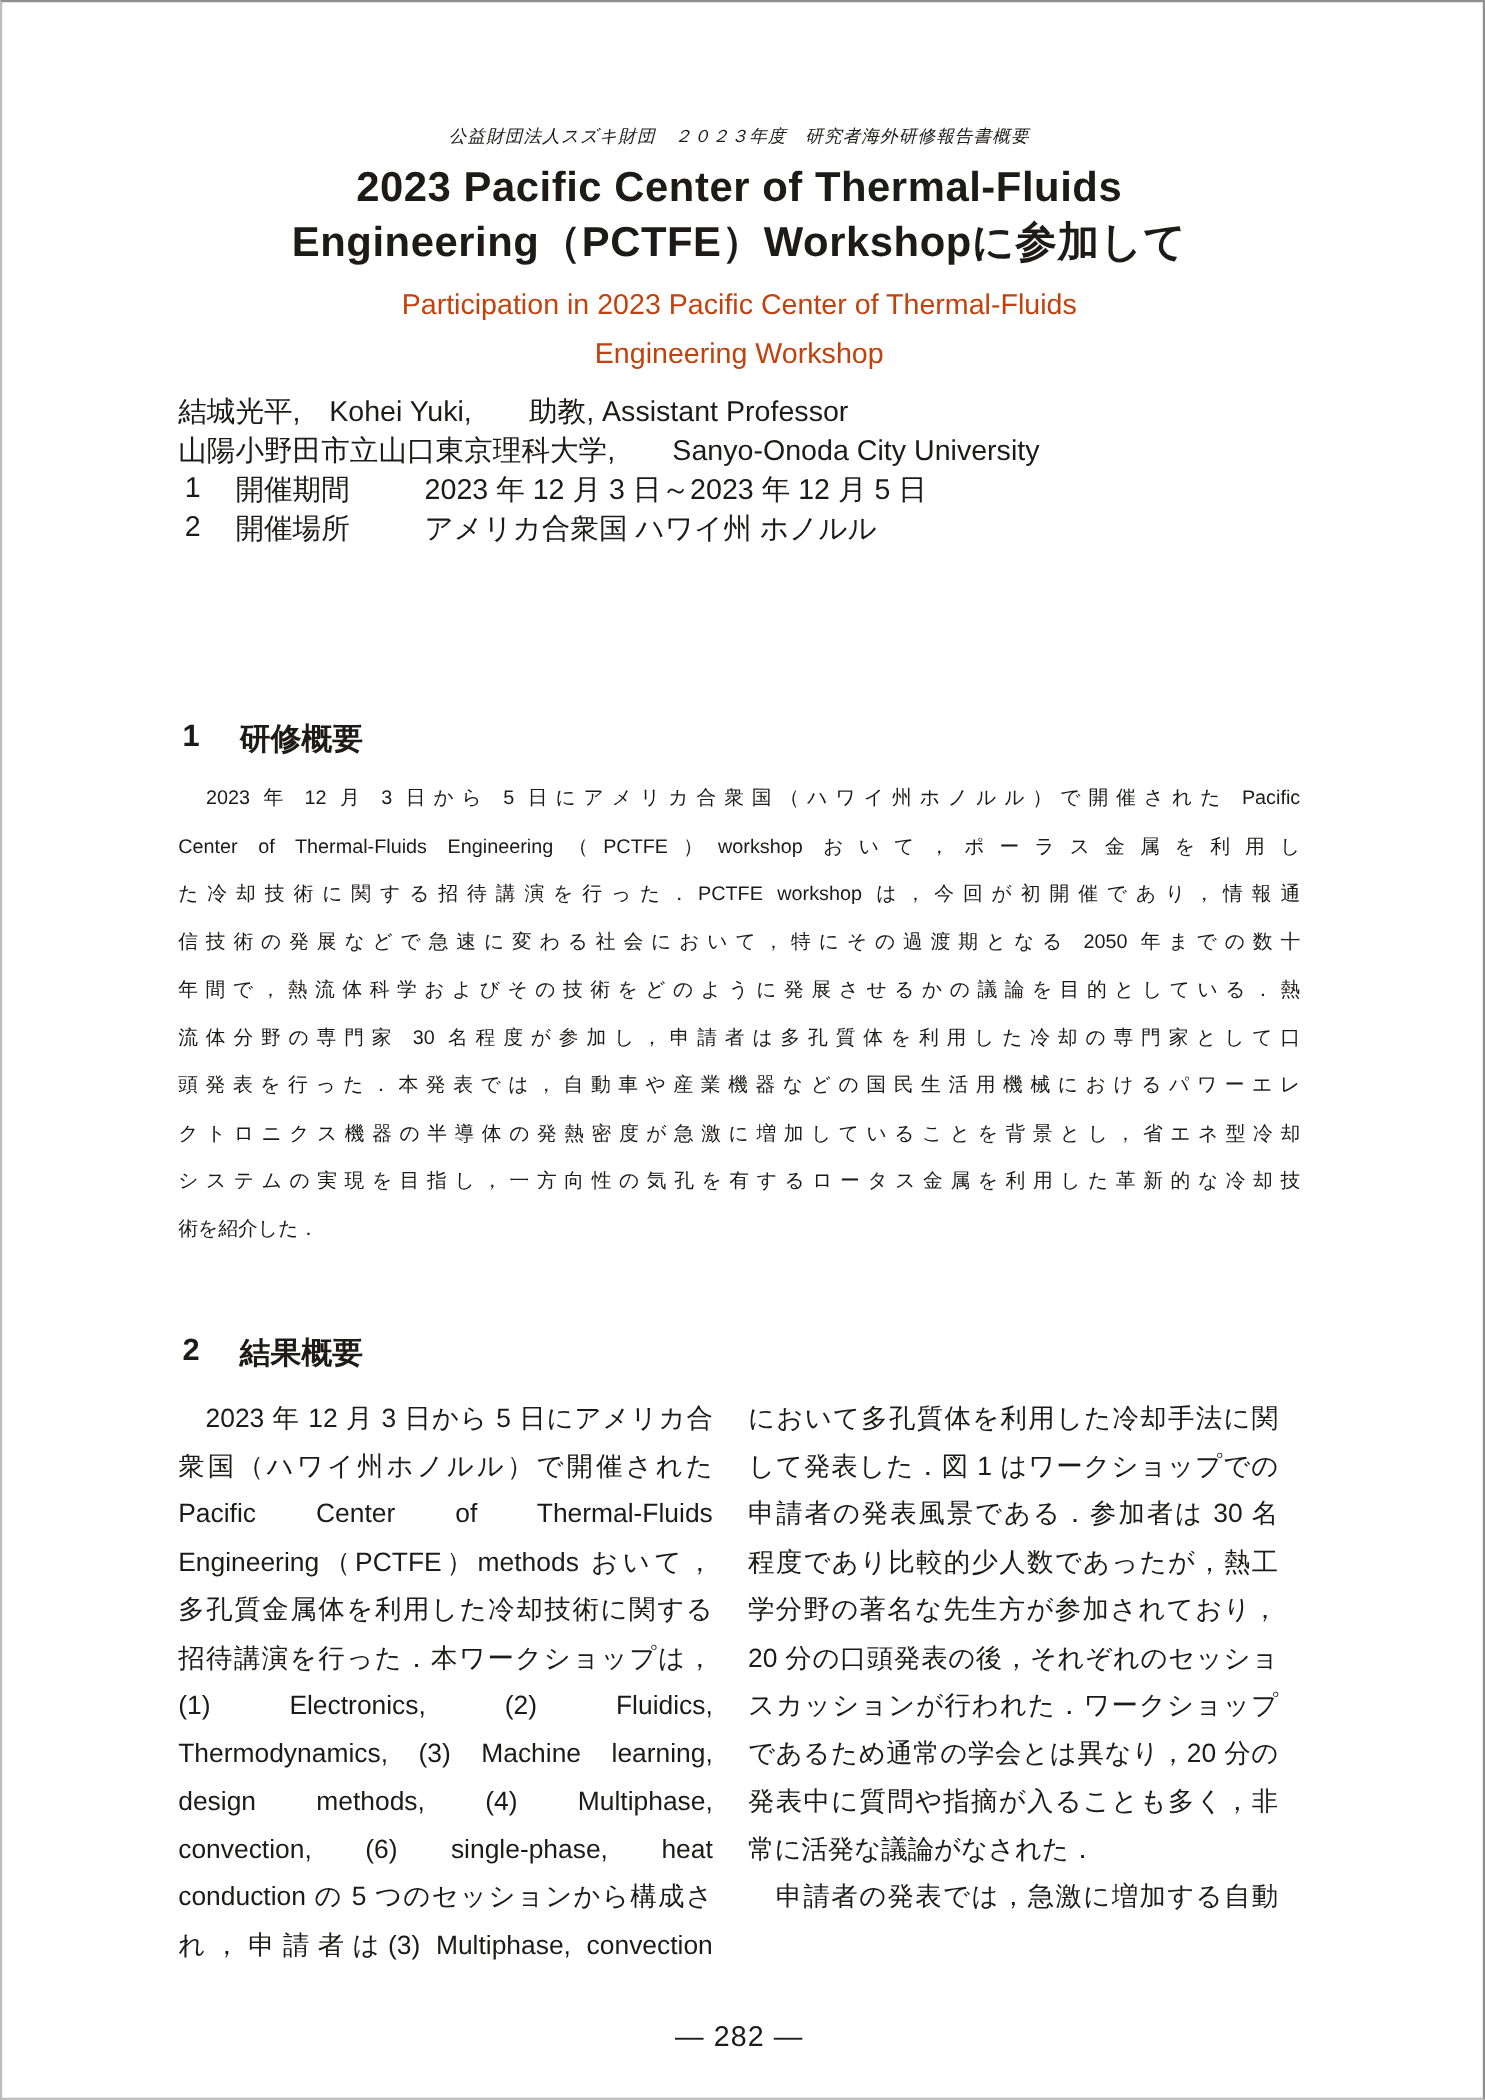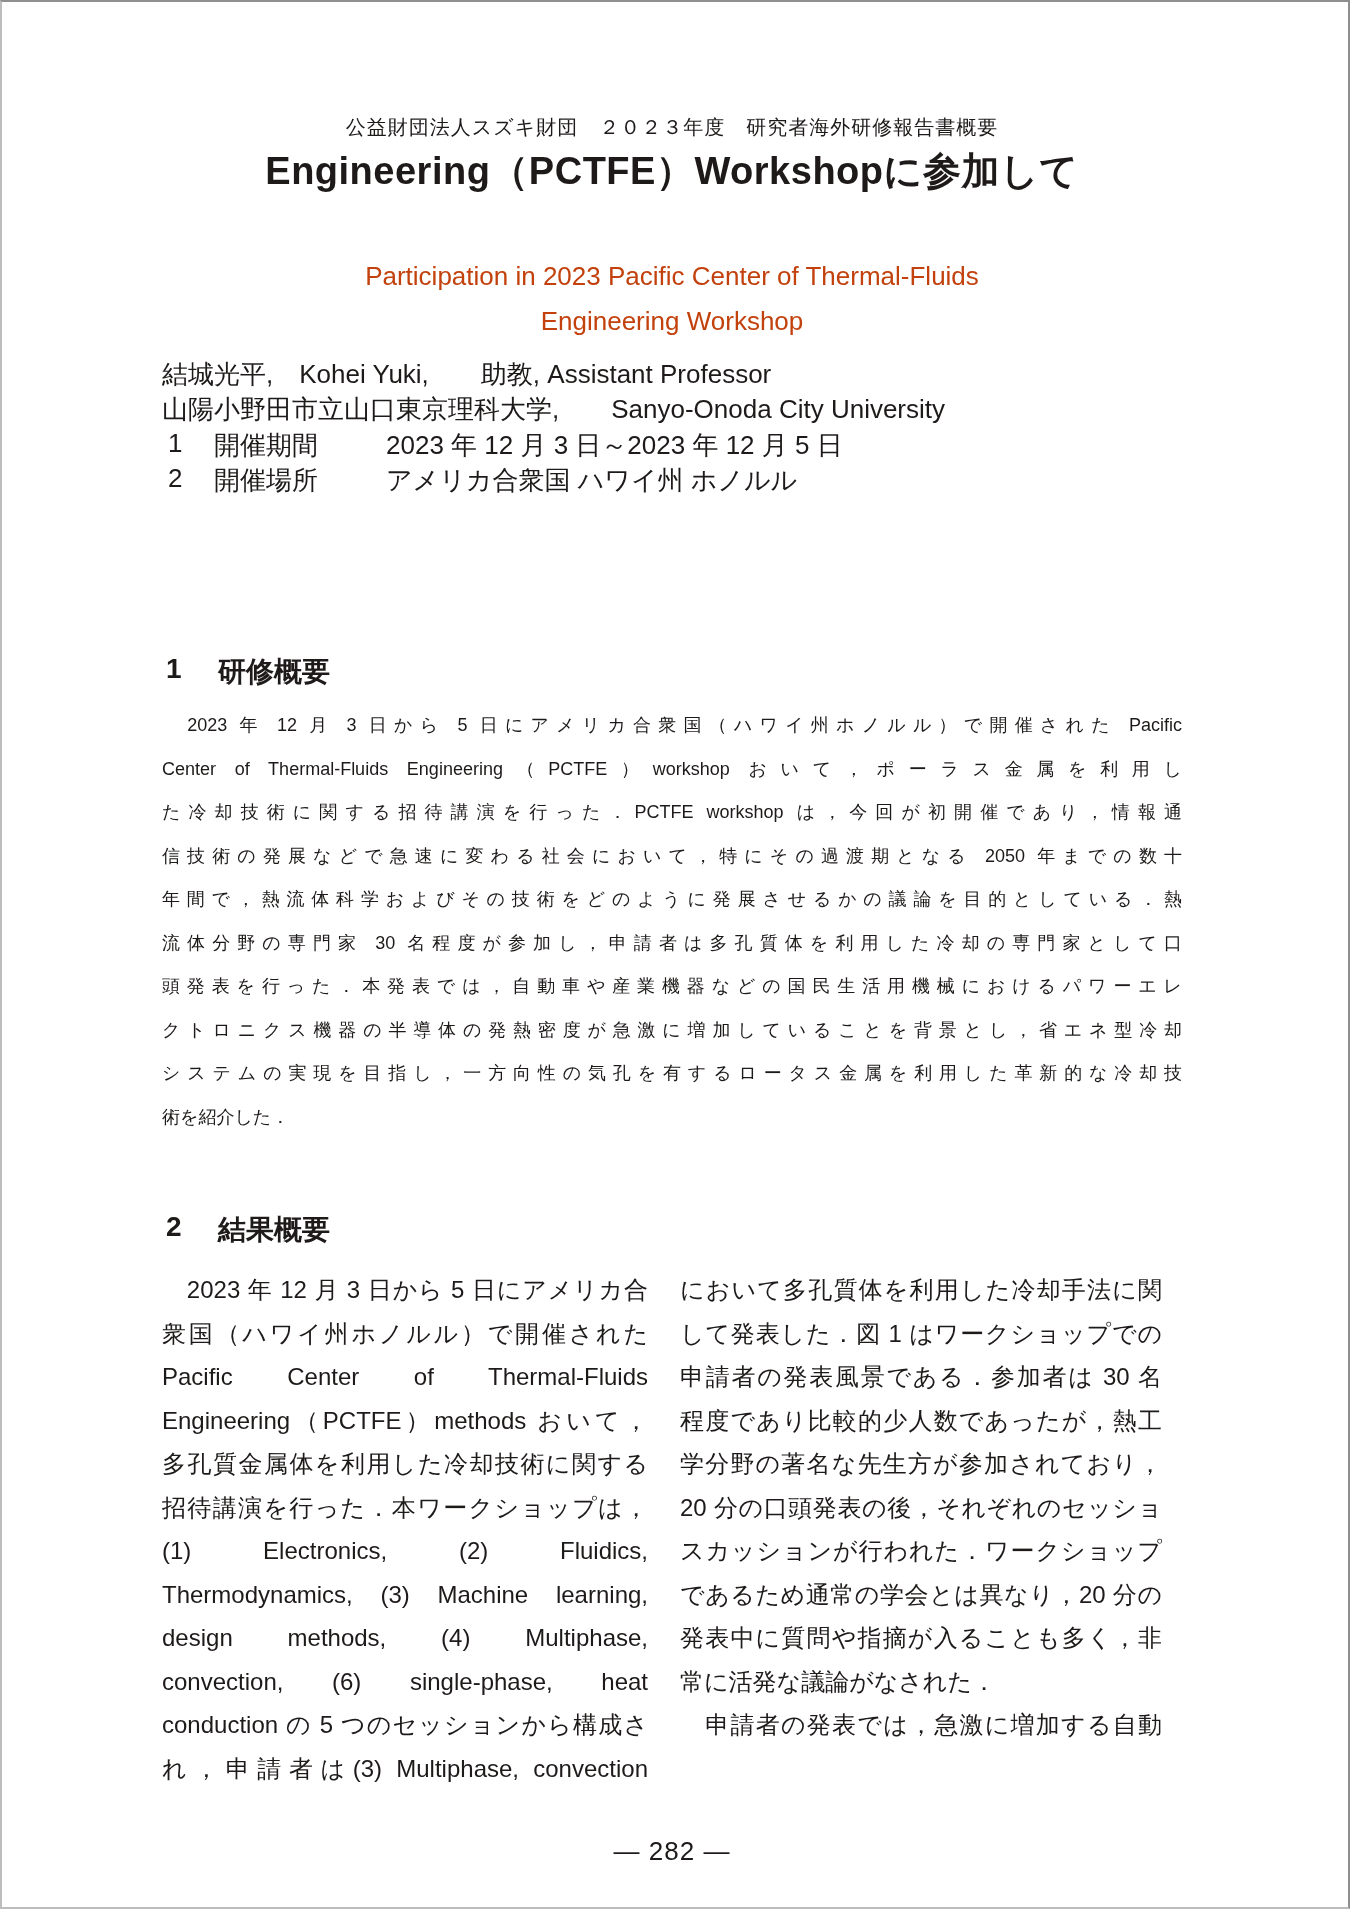--- a/index.html
+++ b/index.html
@@ -12,21 +12,21 @@
     border-right:2px solid #8f8f8f;
     border-bottom:2px solid #bdbdbd;
     border-left:2px solid #bdbdbd;
     font-family:"Liberation Sans","DejaVu Sans",sans-serif;
     color:#1d1a19;
     overflow:hidden;
   }
   .abs{position:absolute;}
   .centered{left:160px;width:1020px;text-align:center;}
 
-  .series-line{top:112px;font-size:20px;letter-spacing:1px;}
+  .series-line{top:112px;font-size:16px;letter-spacing:1px;font-style:italic;}
   .doc-title{top:144px;font-size:38px;font-weight:bold;line-height:50px;letter-spacing:0.5px;}
   .doc-subtitle{top:252px;font-size:26px;line-height:45px;color:#c2410c;}
 
   .byline{left:160px;width:1020px;font-size:26px;}
   .author-line{top:355px;}
   .affiliation-line{top:390px;}
 
   .meta-row{left:160px;width:1020px;font-size:26px;display:flex;}
   .meta-row-1{top:426px;}
   .meta-row-2{top:461px;}
@@ -55,20 +55,21 @@
   .page-number{top:1834px;font-size:26px;letter-spacing:1px;}
 </style>
 </head>
 <body>
 
 <div class="page">
 
   <div class="abs centered series-line">公益財団法人スズキ財団　２０２３年度　研究者海外研修報告書概要</div>
 
   <div class="abs centered doc-title">
+      <div>2023 Pacific Center of Thermal-Fluids</div>
       <div>Engineering（PCTFE）Workshopに参加して</div>
     </div>
 
   <div class="abs centered doc-subtitle">
       <div>Participation in 2023 Pacific Center of Thermal-Fluids</div>
       <div>Engineering Workshop</div>
     </div>
 
   <div class="abs byline author-line">結城光平,　Kohei Yuki,　　助教,  Assistant Professor</div>
 

